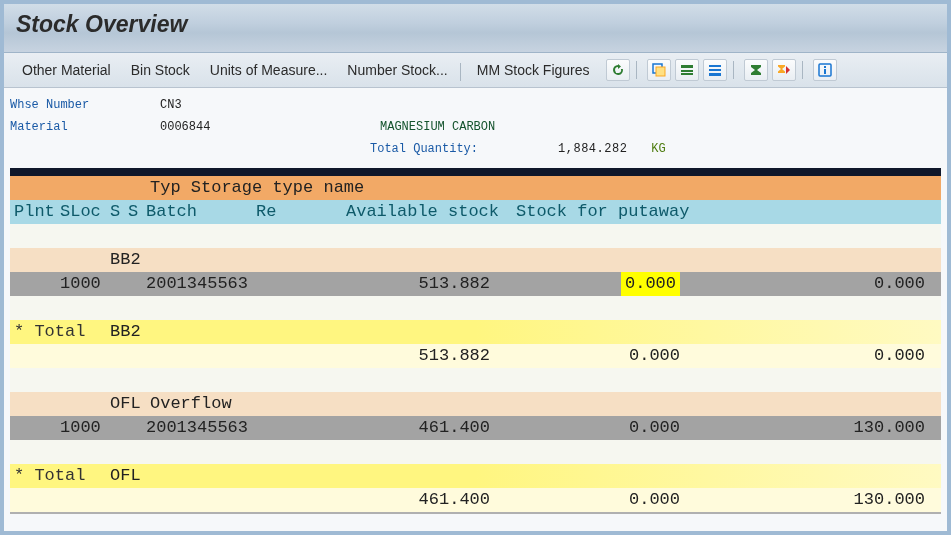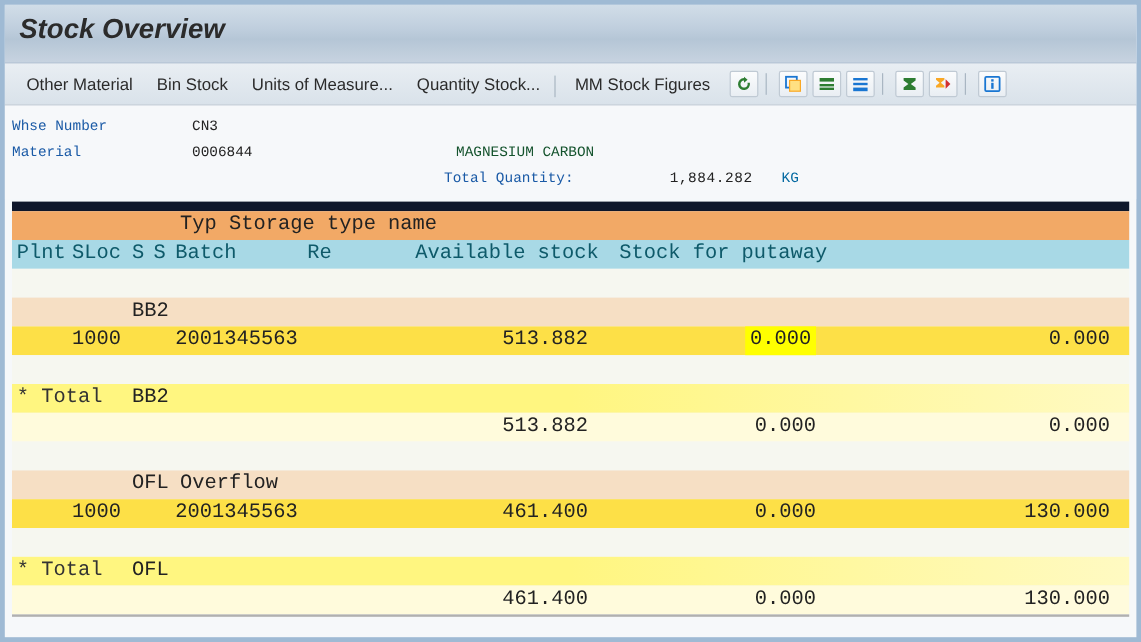--- a/index.html
+++ b/index.html
@@ -77,35 +77,35 @@
     display: flex;
     font-family: "Courier New", monospace;
     font-size: 12px;
     line-height: 22px;
     color: #1a5aa6;
   }
   .infoline .lbl { width: 150px; }
   .infoline .val { color: #222; }
   .infoline .totalq { color:#1a5aa6; padding-left:210px; }
   .infoline .totalqv { color:#222; padding-left:80px; letter-spacing:0.5px; }
-  .infoline .unit { color:#0369a1; padding-left:24px; }
+  .infoline .unit { color:#4d7c0f; padding-left:24px; }
 
   .grid {
     font-family: "Courier New", monospace;
     font-size: 17px;
     color: #222;
     margin: 2px 6px 0 6px;
     border-top: 8px solid #0f172a;
   }
   .row { display:flex; height:24px; line-height:24px; }
   .row > div { white-space:pre; }
   .hdr1 { background:#f2a966; }
   .hdr2 { background:#a8d9e6; color:#0e5a6a; }
   .peach { background:#f6dfc4; }
-  .white { background:#fde047; }
+  .white { background:#a3a3a3; }
   .light { background:#f6f7f0; }
   .yelgrad { background: linear-gradient(to right, #fff680, #fff680 50%, #fffac2); }
   .ylight { background:#fffbdc; }
 
   .c-plnt { width:50px; padding-left:4px; }
   .c-sloc { width:50px; }
   .c-typ  { width:40px; }
   .c-name { width:220px; }
   .c-avail { width:200px; text-align:right; padding-right:26px; }
   .c-put  { width:200px; text-align:right; padding-right:36px; }
@@ -121,21 +121,21 @@
 <div class="frame">
 
   <div class="titlebar">
     <h1>Stock Overview</h1>
   </div>
 
   <div class="toolbar">
     <div class="tb-btn">Other Material</div>
     <div class="tb-btn">Bin Stock</div>
     <div class="tb-btn">Units of Measure...</div>
-    <div class="tb-btn">Quantity Stock...</div>
+    <div class="tb-btn">Number Stock...</div>
     <div class="sep"></div>
     <div class="tb-btn">MM Stock Figures</div>
 
     <div class="iconbar">
       <div class="iconbtn">
         <svg width="16" height="16" viewBox="0 0 16 16">
             <path d="M8 3a5 5 0 1 0 4.9 4h-2A3 3 0 1 1 8 5v2l3-2.5L8 2v1z" fill="#2e7d32"></path>
           </svg>
       </div>
       <div class="sep"></div>

